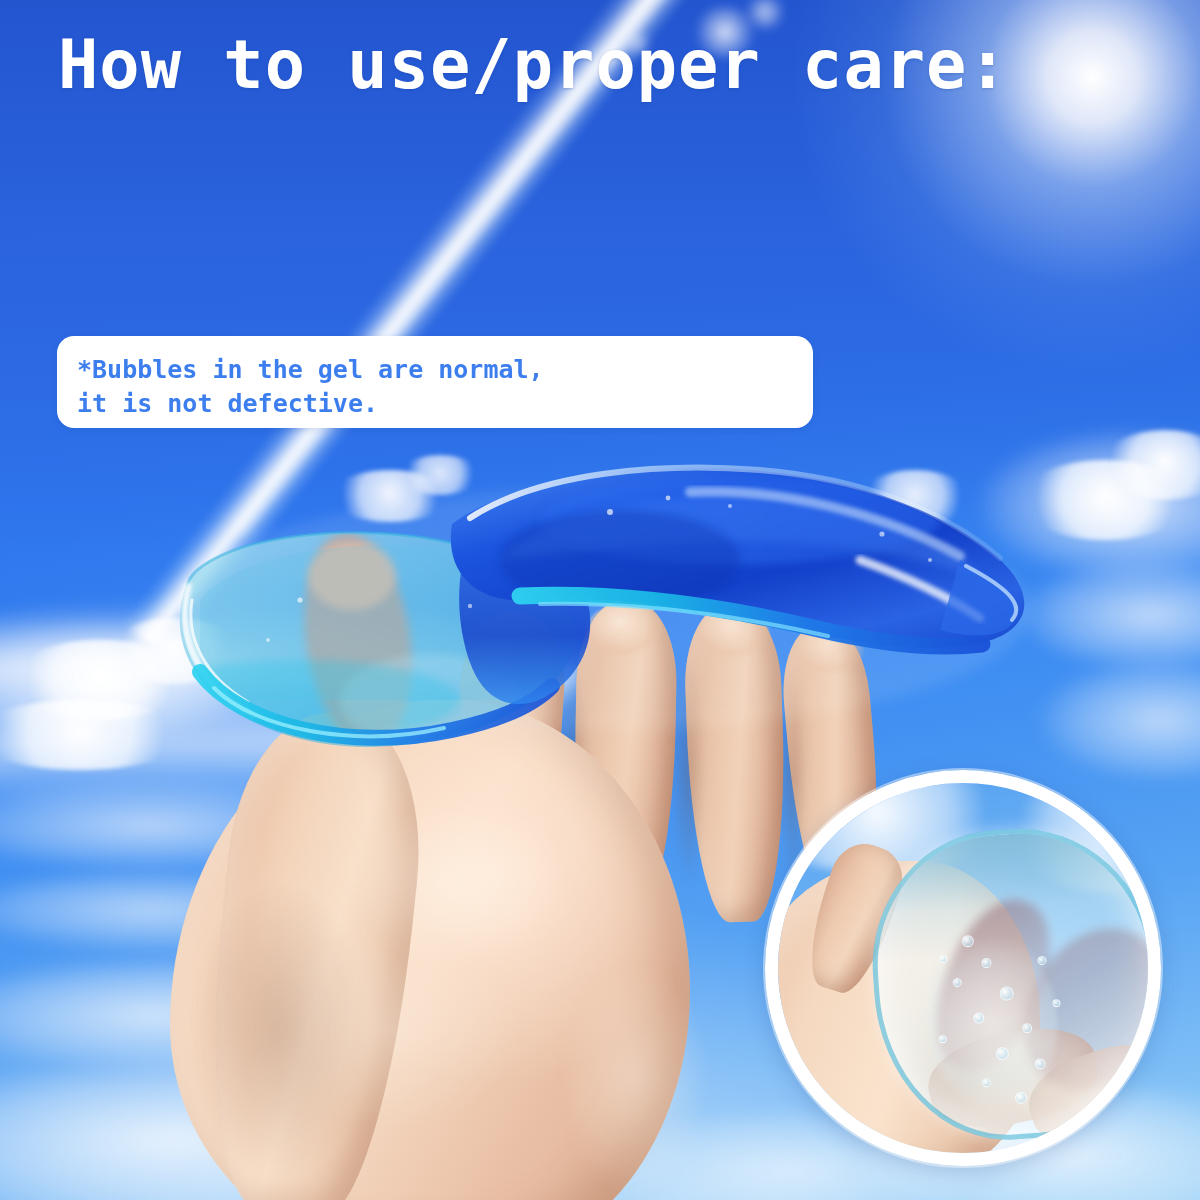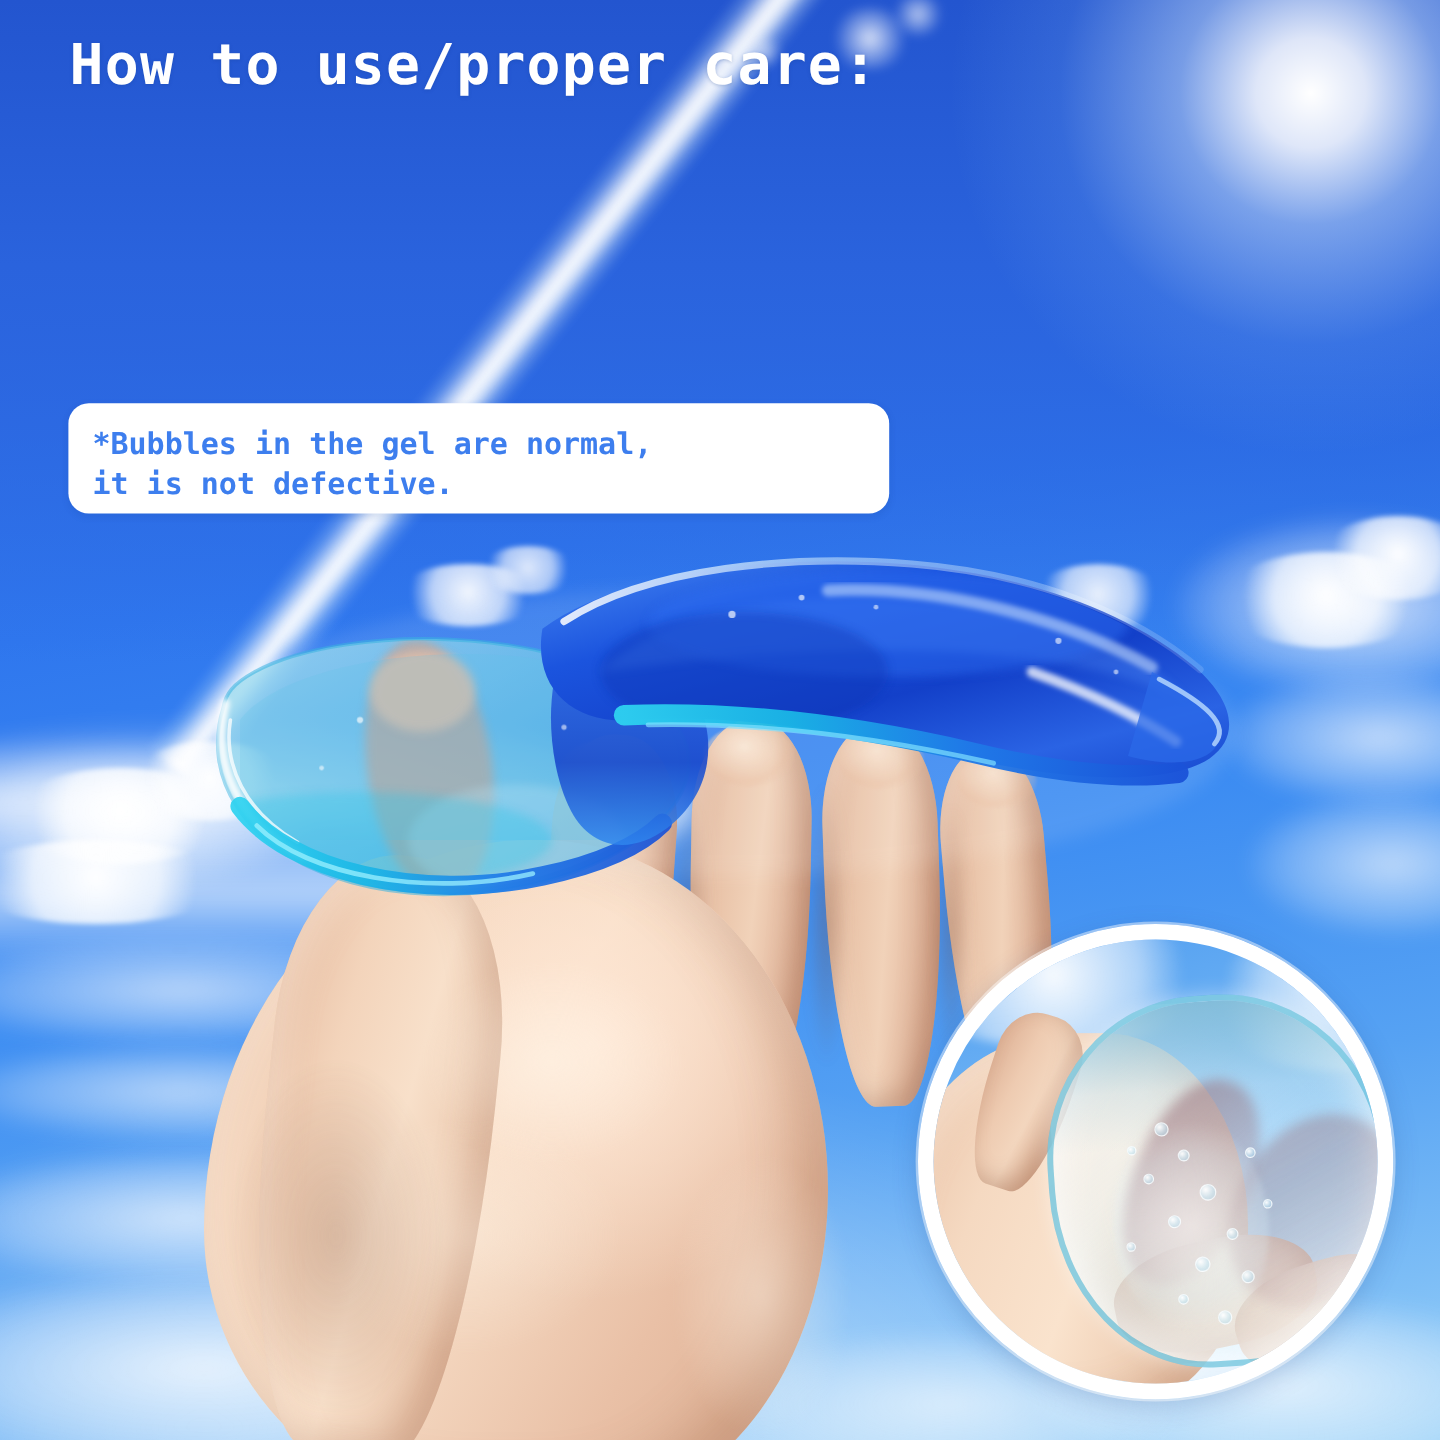--- a/index.html
+++ b/index.html
@@ -70,37 +70,37 @@
   }
   .cloud-band{
     position:absolute;
     background:linear-gradient(180deg, rgba(255,255,255,0), rgba(255,255,255,.72) 45%, rgba(255,255,255,.25) 80%, rgba(255,255,255,0));
     filter:blur(9px);border-radius:50%;
   }
 
   
   .title{
     position:absolute;left:58px;top:30px;
-    font-size:47px;line-height:1.05;
+    font-size:67px;line-height:1.05;
     font-weight:bold;color:#ffffff;
     letter-spacing:1px;
     white-space:pre;
     text-shadow:0 1px 3px rgba(20,60,140,.28);
   }
   .steps{
     position:absolute;left:55px;top:128px;
     color:#ffffff;font-size:27px;line-height:36px;
     font-weight:bold;white-space:pre;
     text-shadow:0 1px 2px rgba(20,60,140,.25);
   }
   .steps .li{display:block;white-space:pre;}
 
   .note-box{
     position:absolute;left:57px;top:336px;
-    width:684px;height:92px;
+    width:756px;height:92px;
     background:#ffffff;border-radius:17px;
     box-shadow:0 2px 6px rgba(20,60,140,.12);
   }
   .note-text{
     position:absolute;left:20px;top:17px;
     color:#3d7eee;font-size:25px;line-height:34px;
     font-weight:bold;white-space:pre;
   }
 
   

